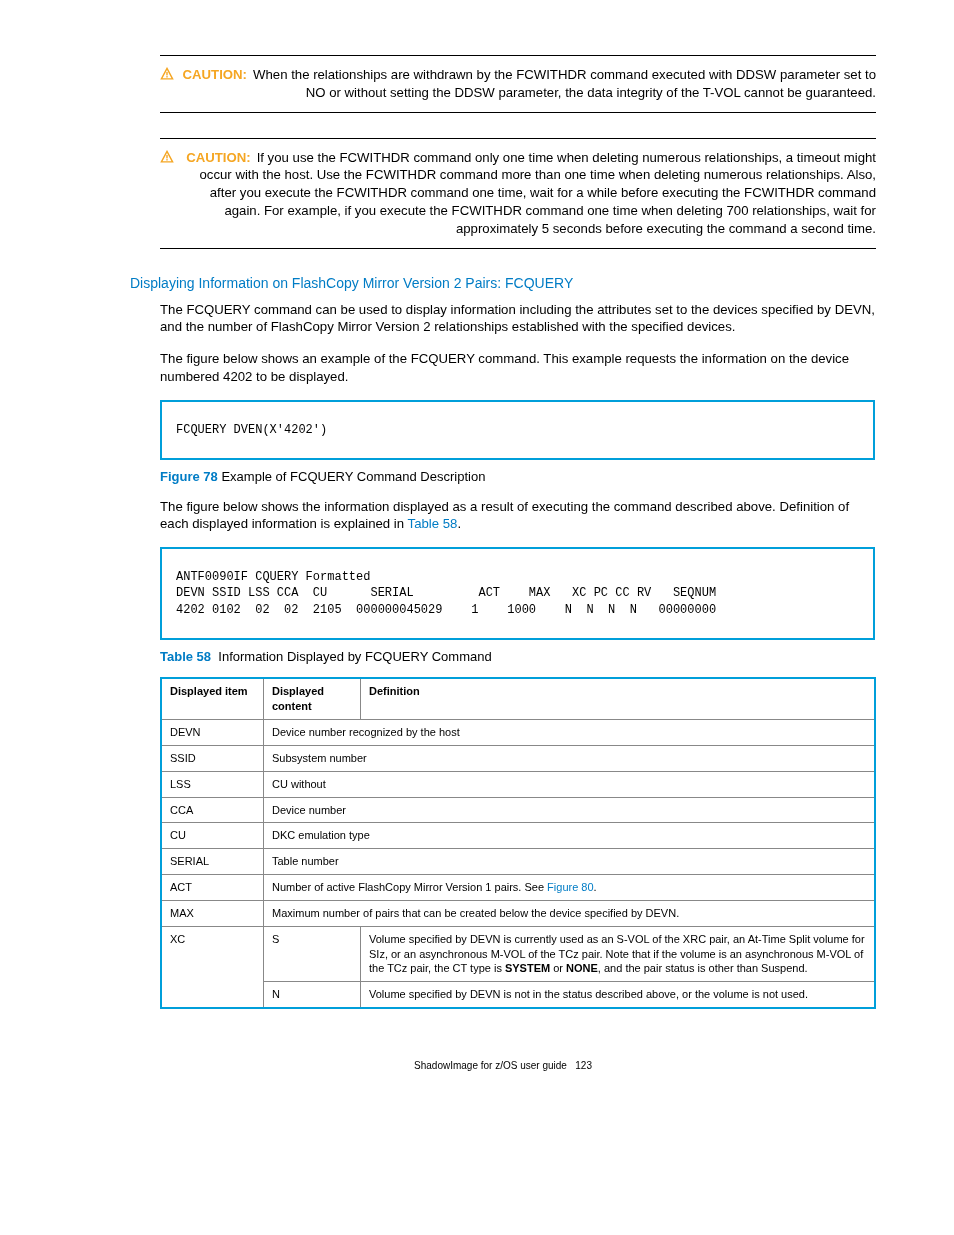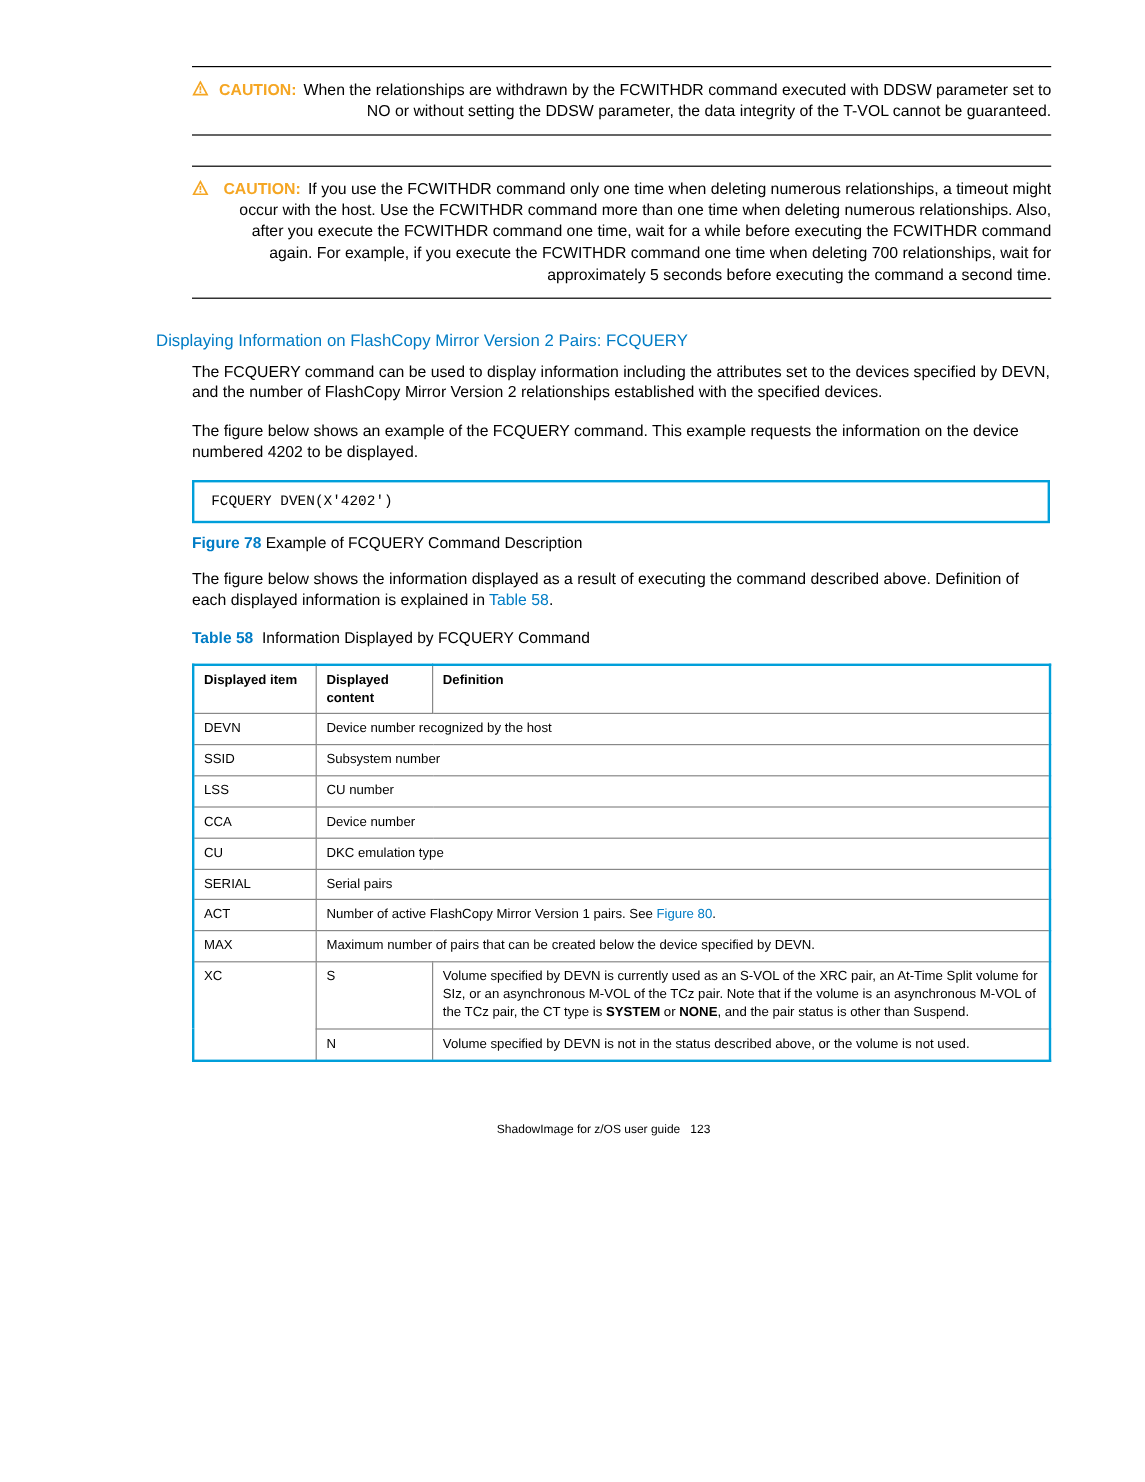--- a/index.html
+++ b/index.html
@@ -33,21 +33,21 @@
   h2.section {
     color: #007cc5;
     font-weight: normal;
     font-size: 14px;
     margin: 22px 0 8px 0;
   }
   .body-indent { margin-left: 30px; }
   p { margin: 8px 0 14px 0; }
   .codebox {
     border: 2px solid #009fda;
-    padding: 8px 14px;
+    padding: 20px 14px;
     font-family: "Courier New", monospace;
     font-size: 12px;
     margin: 6px 1px 8px 0;
     white-space: pre;
     overflow: hidden;
   }
   .fig-caption { margin: 4px 0 12px 0; font-size: 13px; }
   .fig-label { color: #007cc5; font-weight: bold; }
   .tab-label { color: #007cc5; font-weight: bold; }
   a.tlink { color: #007cc5; text-decoration: none; }
@@ -117,20 +117,23 @@
 
   <div class="fig-caption">
     <span class="fig-label">Figure 78</span>
     <span>Example of FCQUERY Command Description</span>
   </div>
 
   <p>
     <span>The figure below shows the information displayed as a result of executing the command described above. Definition of each displayed information is explained in </span><a class="tlink" href="#">Table 58</a><span>.</span>
   </p>
 
+  <div class="codebox">ANTF0090IF CQUERY Formatted
+DEVN SSID LSS CCA  CU      SERIAL         ACT    MAX   XC PC CC RV   SEQNUM
+4202 0102  02  02  2105  000000045029    1    1000    N  N  N  N   00000000</div>
 
 
   <div class="fig-caption">
     <span class="tab-label">Table 58</span>&nbsp;
     <span>Information Displayed by FCQUERY Command</span>
   </div>
 
   <table class="info">
     <thead>
       <tr>
@@ -143,33 +146,33 @@
       <tr>
         <td>DEVN</td>
         <td colspan="2">Device number recognized by the host</td>
       </tr>
       <tr>
         <td>SSID</td>
         <td colspan="2">Subsystem number</td>
       </tr>
       <tr>
         <td>LSS</td>
-        <td colspan="2">CU number</td>
+        <td colspan="2">CU without</td>
       </tr>
       <tr>
         <td>CCA</td>
         <td colspan="2">Device number</td>
       </tr>
       <tr>
         <td>CU</td>
         <td colspan="2">DKC emulation type</td>
       </tr>
       <tr>
         <td>SERIAL</td>
-        <td colspan="2">Serial pairs</td>
+        <td colspan="2">Table number</td>
       </tr>
       <tr>
         <td>ACT</td>
         <td colspan="2">
           <span>Number of active FlashCopy Mirror Version 1 pairs. See </span><a class="tlink" href="#">Figure 80</a><span>.</span>
         </td>
       </tr>
       <tr>
         <td>MAX</td>
         <td colspan="2">Maximum number of pairs that can be created below the device specified by DEVN.</td>

